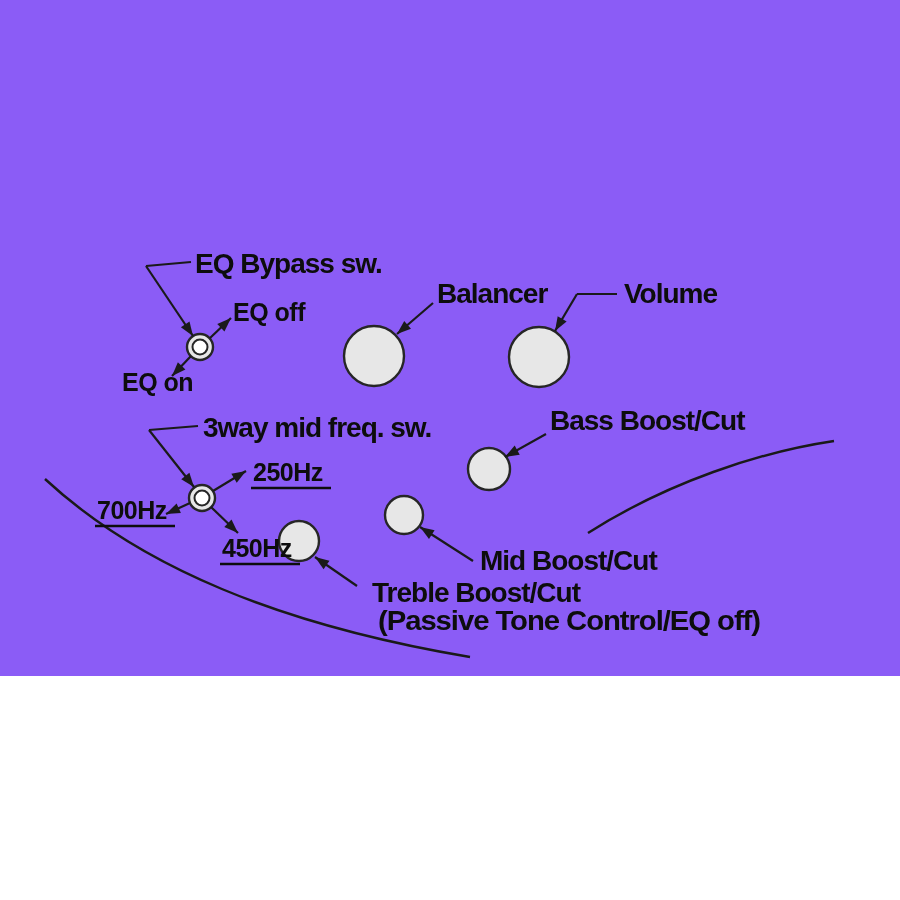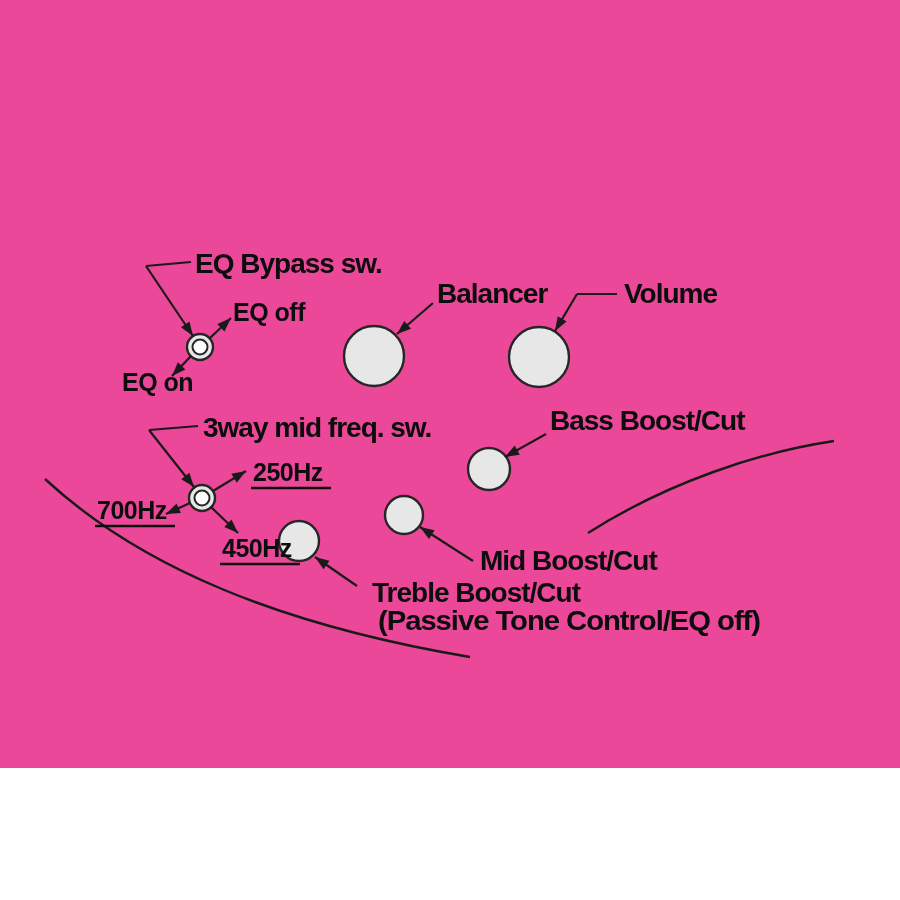--- a/index.html
+++ b/index.html
@@ -3,22 +3,22 @@
 <meta charset="utf-8">
 <style>
   html, body {
     margin: 0;
     padding: 0;
     background: #ffffff;
   }
   .stage {
     position: relative;
     width: 900px;
-    height: 768px;
-    background: #ec4899;
+    height: 676px;
+    background: #8b5cf6;
     overflow: hidden;
     font-family: "Liberation Sans", sans-serif;
   }
   svg text {
     font-family: "Liberation Sans", sans-serif;
     fill: #0d0d0d;
     font-weight: bold;
   }
   .lbl-lg { font-size: 28px; letter-spacing: -1px; }
   .lbl-sm { font-size: 25px; letter-spacing: -0.5px; }

